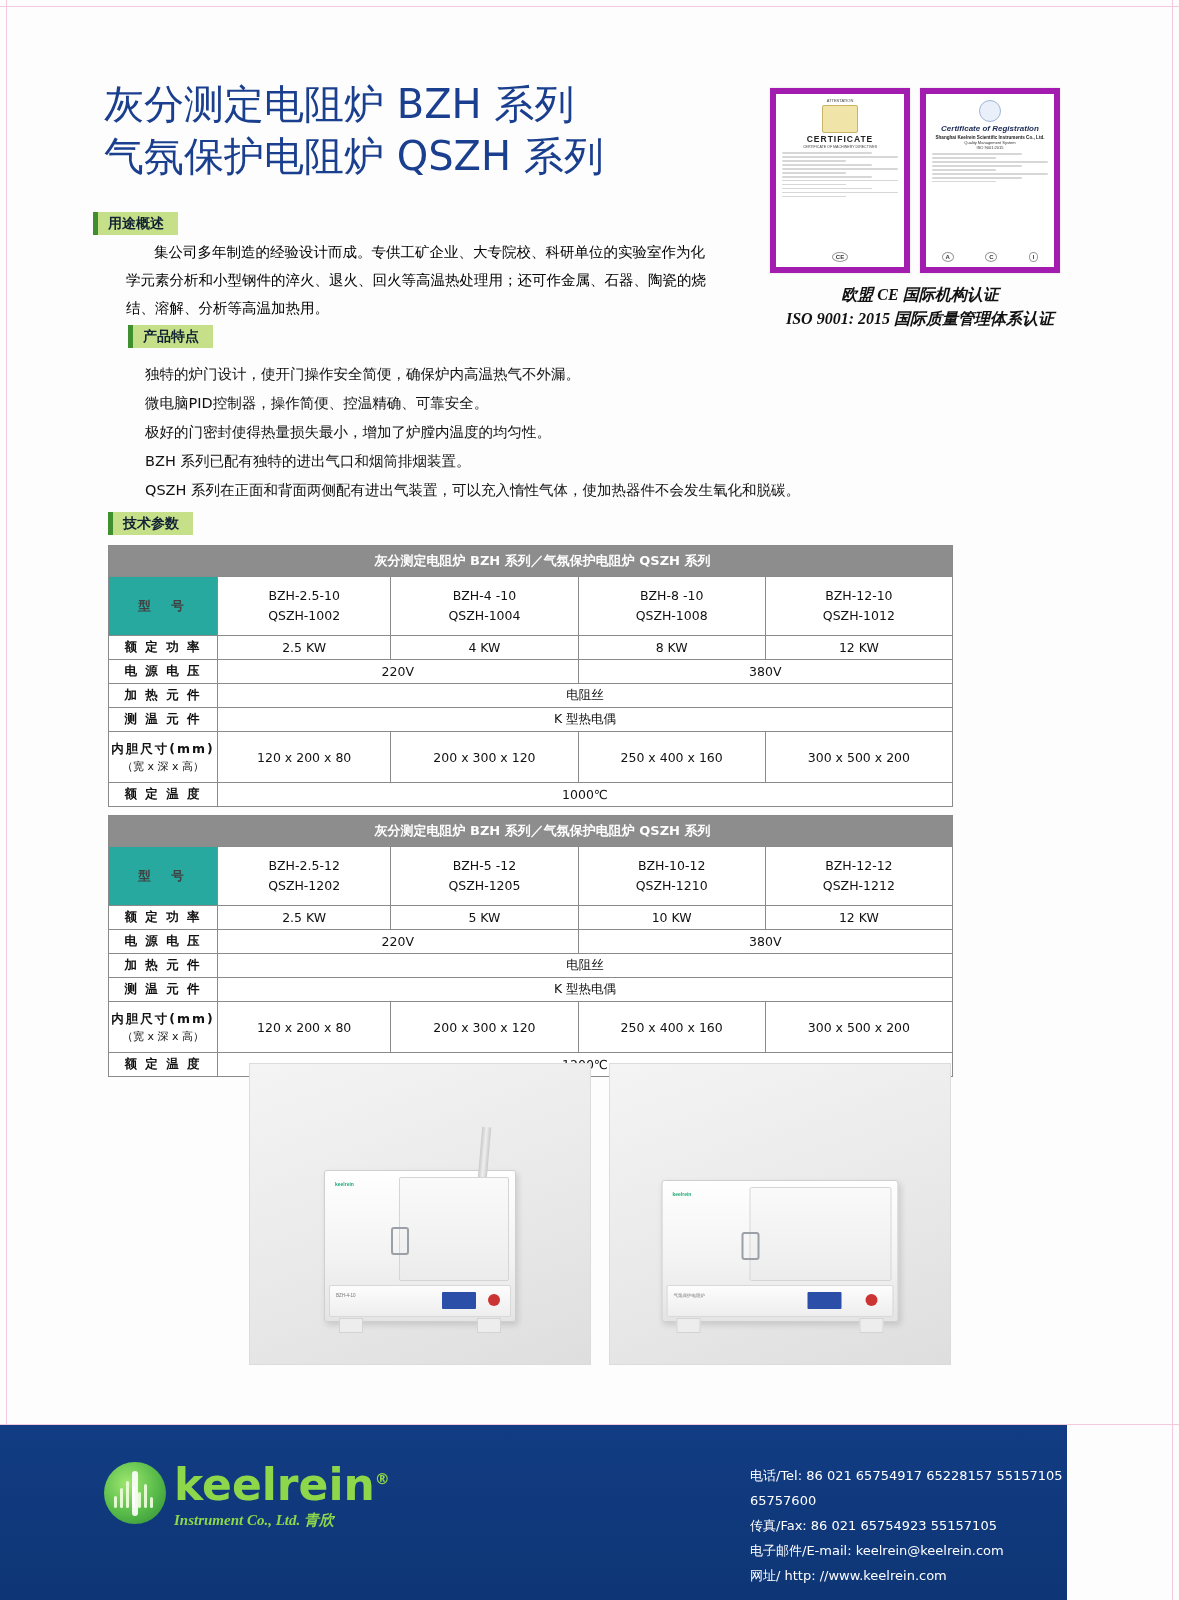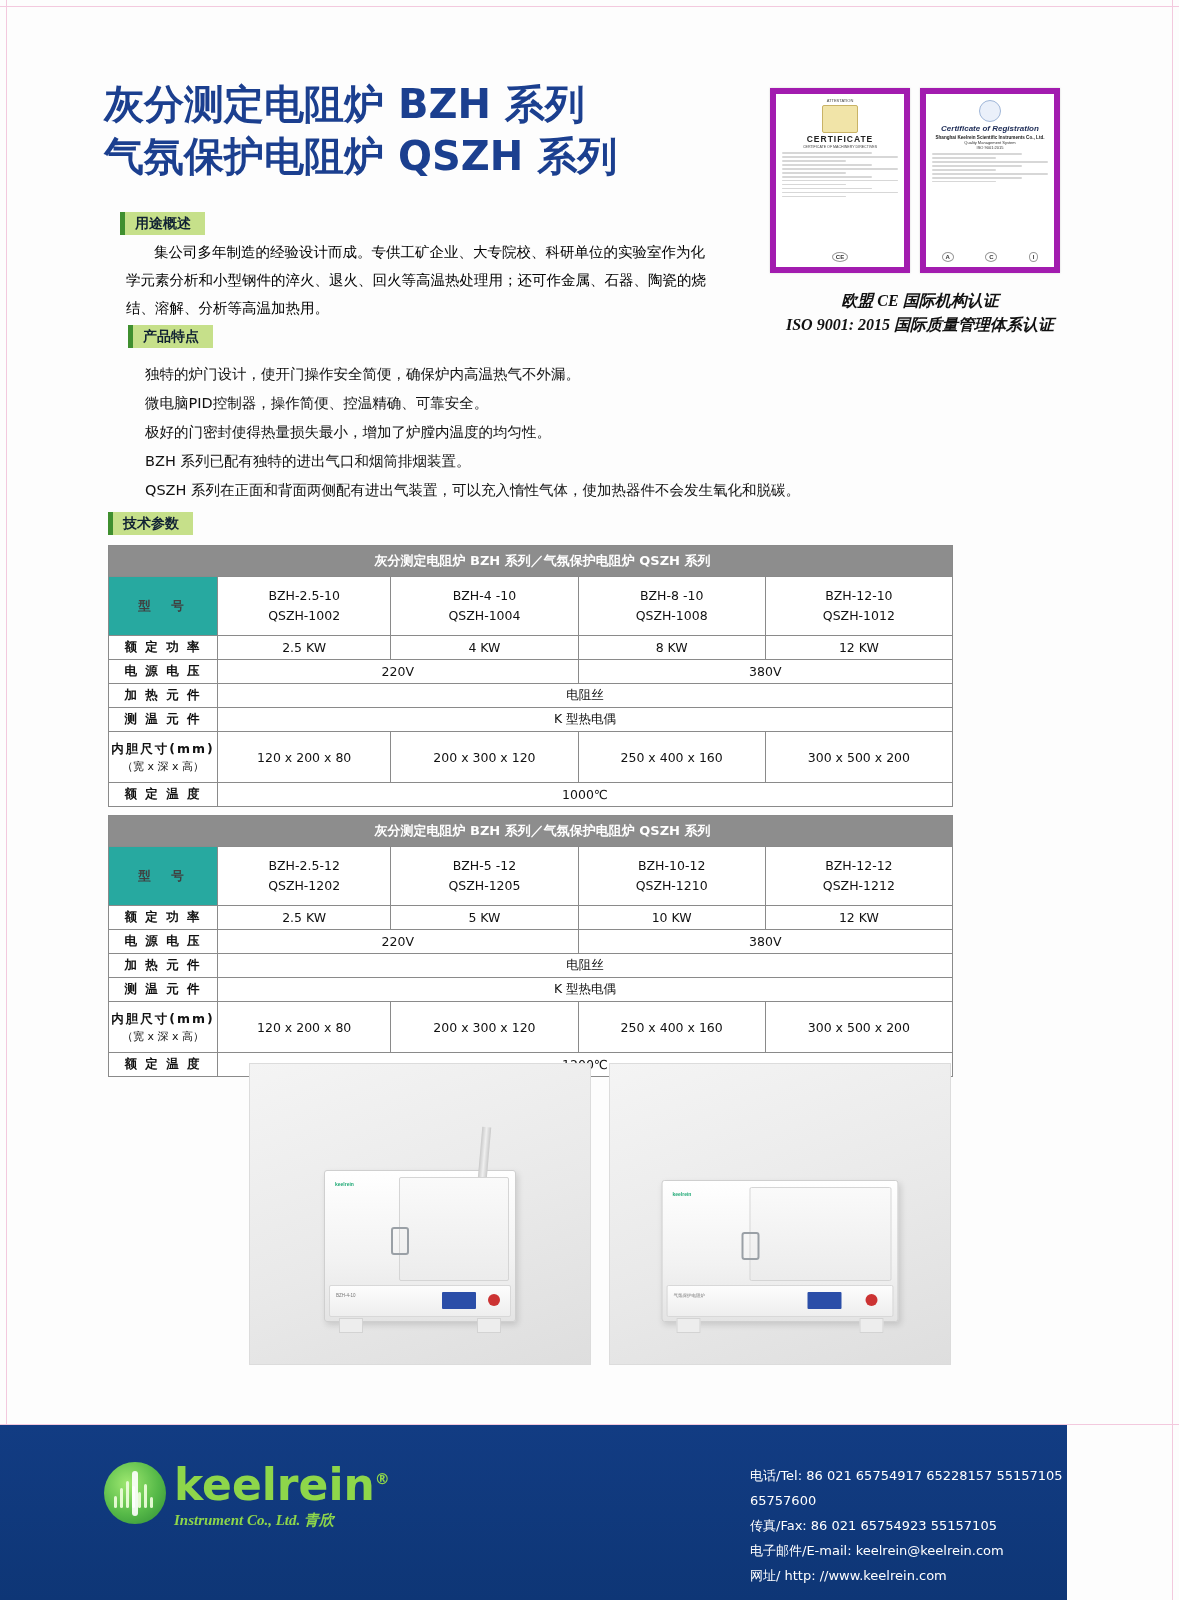--- a/index.html
+++ b/index.html
@@ -17,21 +17,21 @@
   
   .edge-v-l { position:absolute; left:6px; top:0; width:1px; height:1600px; background:#f3c9de; }
   .edge-v-r { position:absolute; right:6px; top:0; width:1px; height:1600px; background:#f3c9de; }
   .edge-h-t { position:absolute; left:0; top:6px; width:1179px; height:1px; background:#f3c9de; }
   .edge-h-b { position:absolute; left:0; bottom:175px; width:1179px; height:1px; background:#f3c9de; }
 
   
   .title-block { position:absolute; left:104px; top:78px; width:660px; }
   .title-line {
     font-family:"DejaVu Sans", sans-serif;
-    font-weight:bold;
+    font-weight:normal;
     font-size:40px;
     color:#1b3f8f;
     letter-spacing:0px;
     line-height:52px;
     white-space:nowrap;
   }
 
   
   .certs { position:absolute; left:770px; top:88px; width:300px; }
   .cert-row { display:flex; gap:10px; }
@@ -59,21 +59,21 @@
   .cert .c-lines i.short{width:55%;}
   .cert .c-lines i.mid{width:78%;}
   .cert2-head{ text-align:center; }
   .cert2-head .logo{width:20px;height:20px;border-radius:50%;background:#eaf0fa;border:1px solid #9fb6d8;margin:2px auto;}
   .cert2-head .t1{font-size:8px;font-style:italic;font-weight:bold;color:#1b2a55;}
   .cert2-head .t2{font-size:4.6px;font-weight:bold;color:#222;margin-top:2px;}
   .cert2-head .t3{font-size:4px;color:#333;}
   .cert .c-badges{position:absolute;bottom:5px;left:0;right:0;display:flex;justify-content:space-around;align-items:center;}
   .cert .c-badges span{font-size:6px;font-weight:bold;color:#333;border:1px solid #999;border-radius:50%;padding:1px 3px;}
   .cert-caption {
-    margin-top:16px; text-align:center;
+    margin-top:10px; text-align:center;
     font-family:"Liberation Serif", serif;
     font-size:16px; font-weight:bold; font-style:italic; color:#111;
     line-height:24px;
   }
 
   
   .sec-head {
     position:absolute;
     height:23px;
     background:#c6e08a;
@@ -248,21 +248,21 @@
           <span>I</span>
         </div>
       </div>
     </div>
     <div class="cert-caption">
       <div>欧盟 CE 国际机构认证</div>
       <div>ISO 9001: 2015 国际质量管理体系认证</div>
     </div>
   </div>
 
-  <div class="sec-head" style="left:120px; top:212px;">用途概述</div>
+  <div class="sec-head" style="left:93px; top:212px;">用途概述</div>
   <div class="body-text" style="left:126px; top:238px; width:580px; text-indent:28px;">集公司多年制造的经验设计而成。专供工矿企业、大专院校、科研单位的实验室作为化学元素分析和小型钢件的淬火、退火、回火等高温热处理用；还可作金属、石器、陶瓷的烧结、溶解、分析等高温加热用。</div>
 
   <div class="sec-head" style="left:108px; top:325px;margin-left:20px;">产品特点</div>
   <div class="feature-list">
     <div>独特的炉门设计，使开门操作安全简便，确保炉内高温热气不外漏。</div>
     <div>微电脑PID控制器，操作简便、控温精确、可靠安全。</div>
     <div>极好的门密封使得热量损失最小，增加了炉膛内温度的均匀性。</div>
     <div>BZH 系列已配有独特的进出气口和烟筒排烟装置。</div>
     <div>QSZH 系列在正面和背面两侧配有进出气装置，可以充入惰性气体，使加热器件不会发生氧化和脱碳。</div>
   </div>

